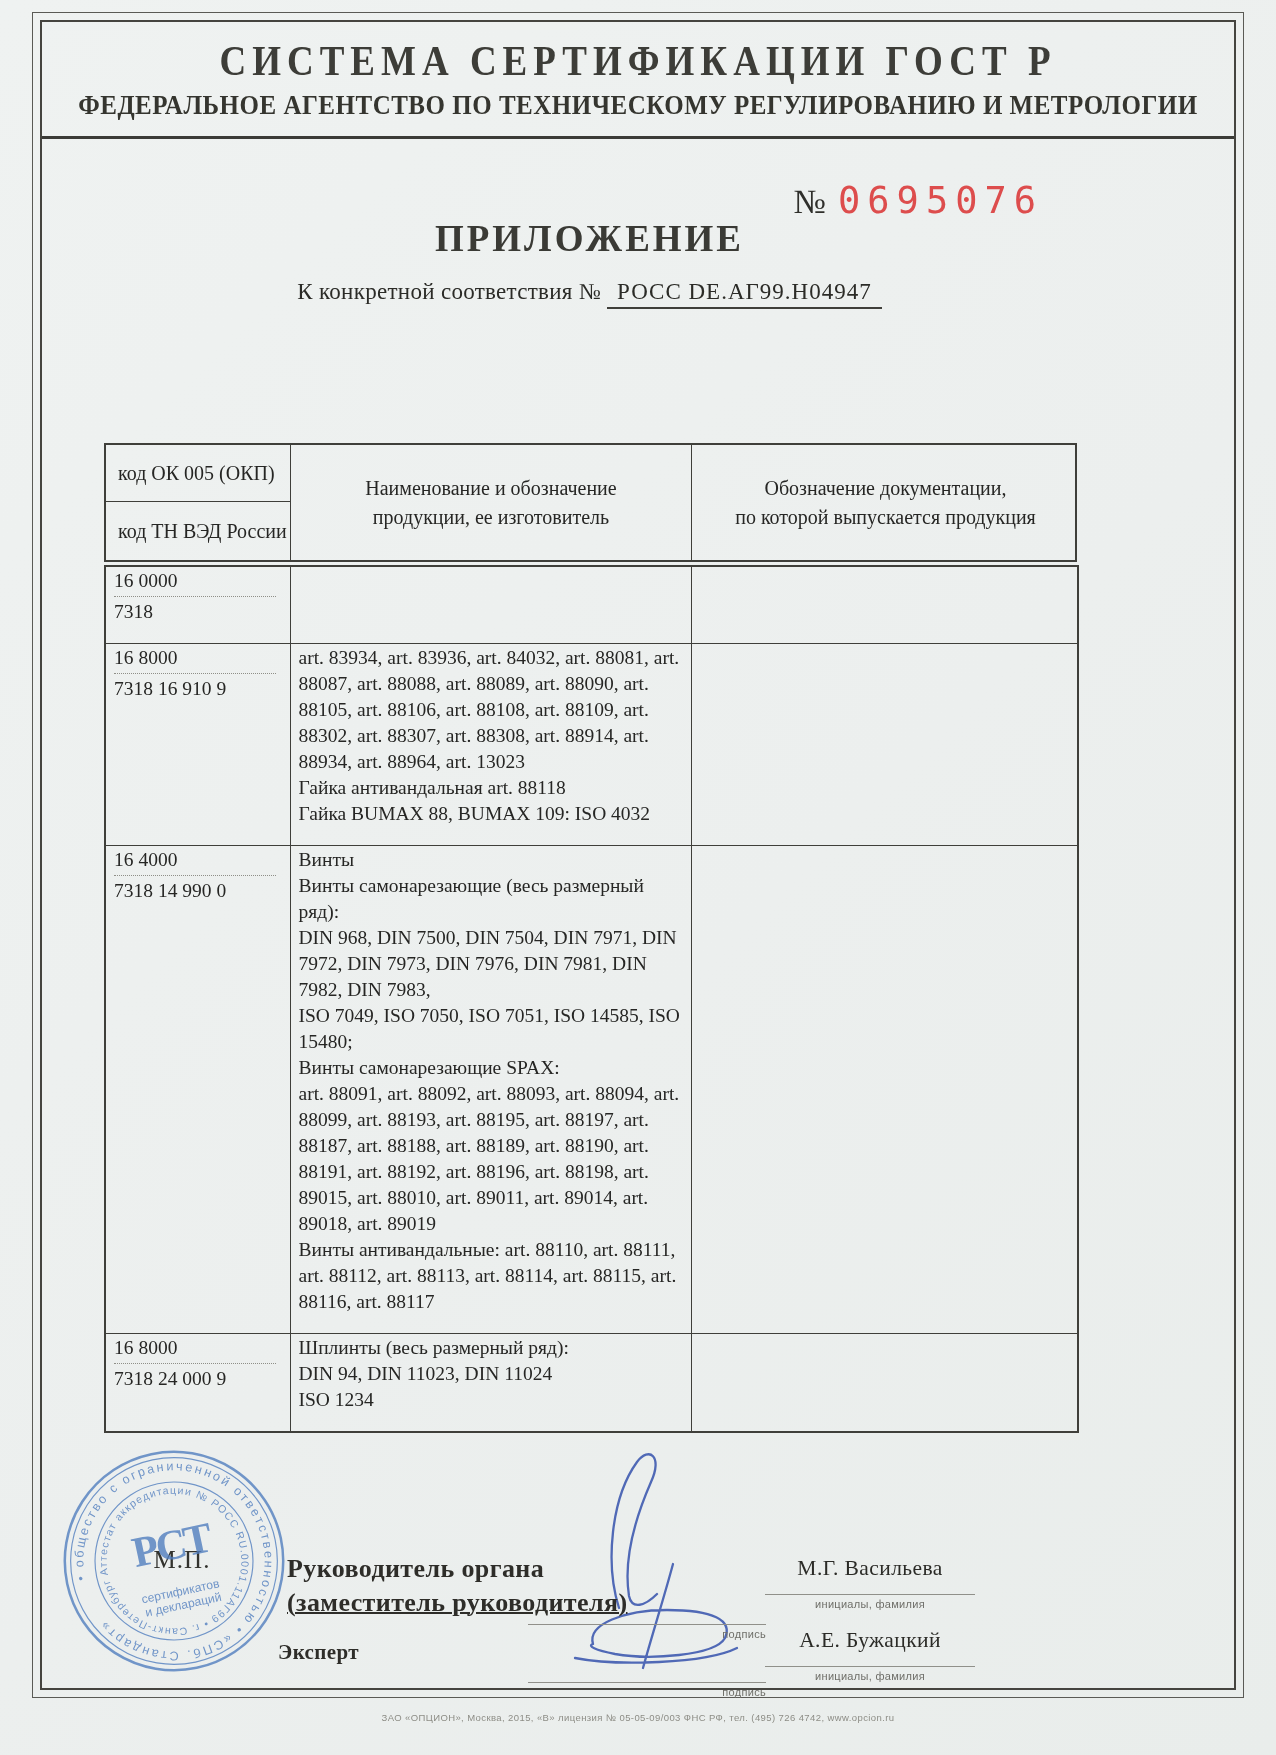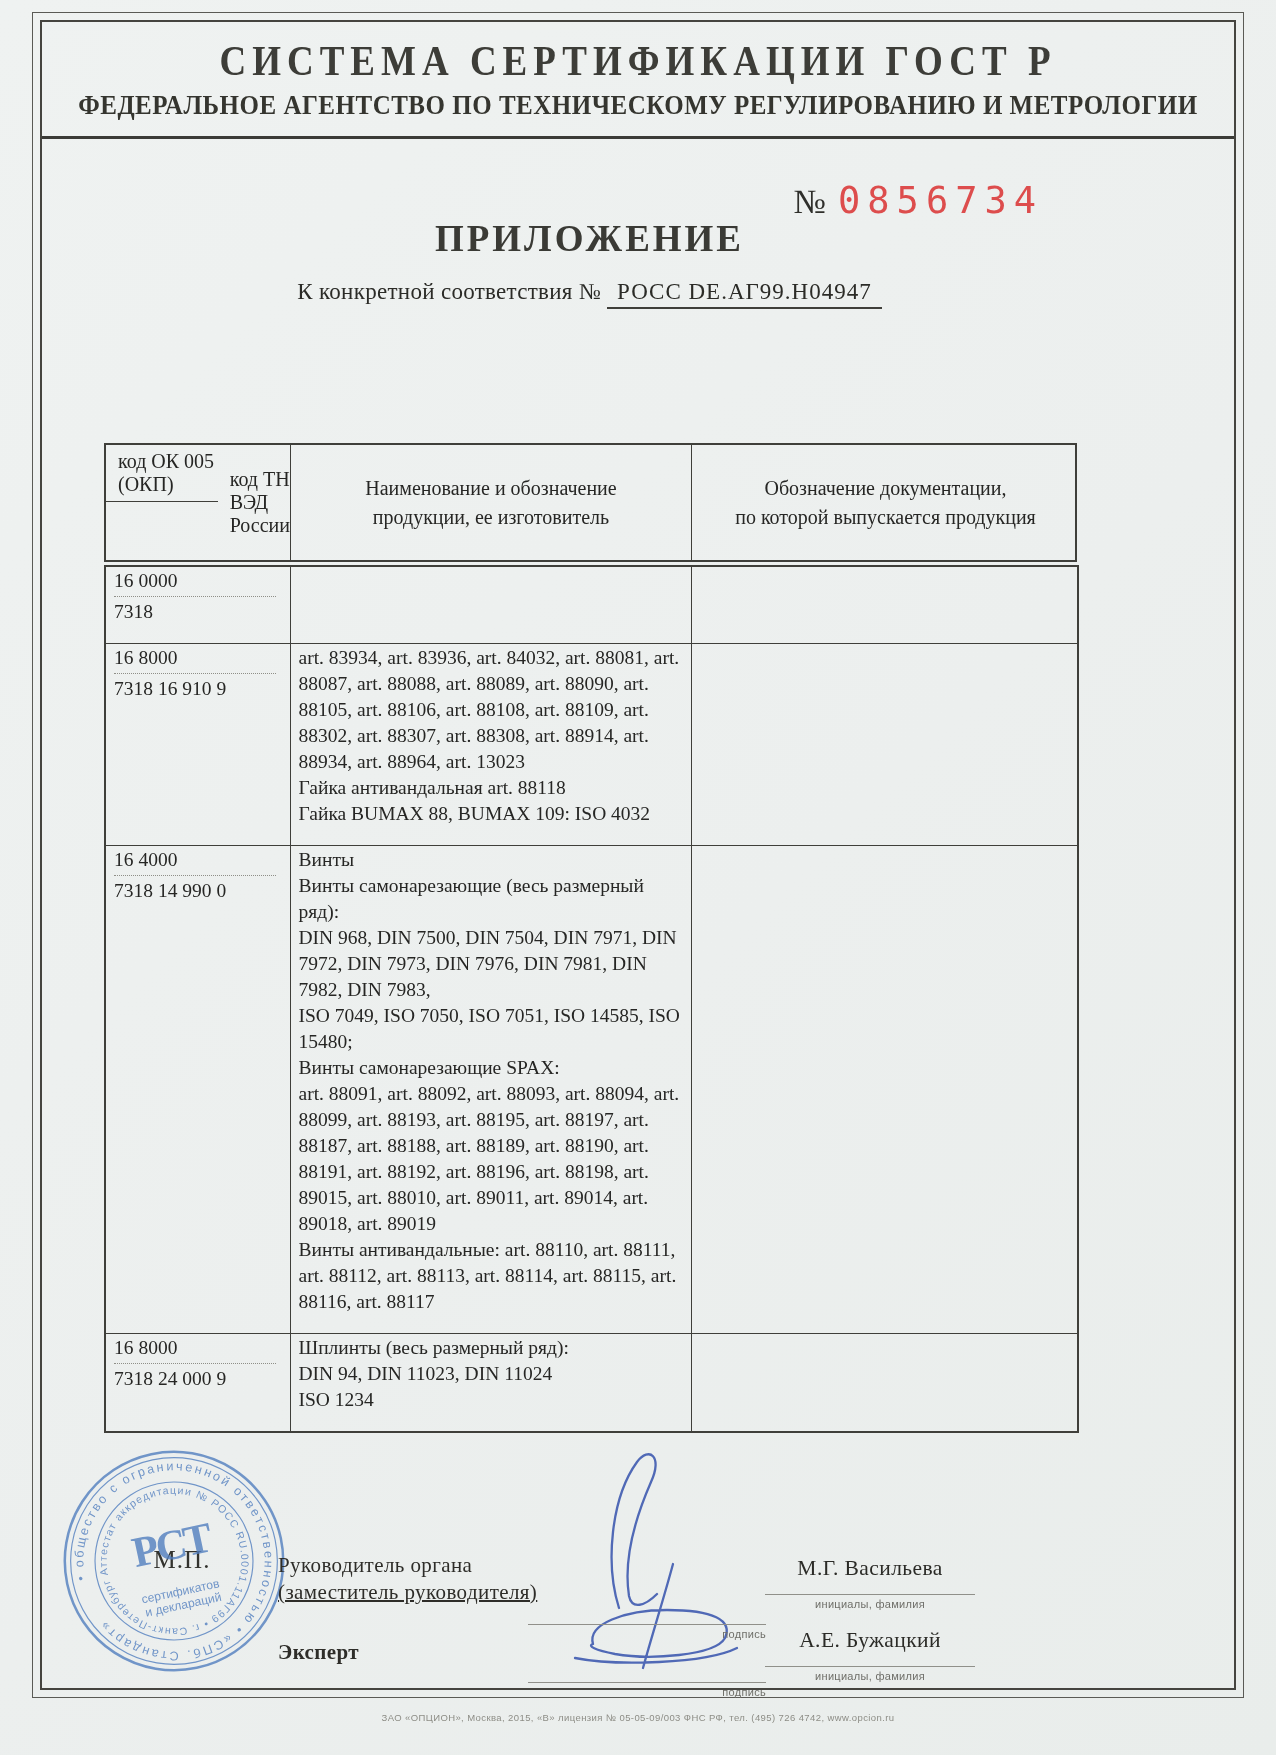--- a/index.html
+++ b/index.html
@@ -61,21 +61,21 @@
     font-size:22.5px;font-weight:700;line-height:1.62;color:#302f2b;
     white-space:pre-line;
   }
   
   .table-block{position:absolute;top:288px;left:2px;width:973px;}
   .thead-box{
     display:grid;grid-template-columns:185px 401px 387px;
     border:2px solid #3f3f3a;height:119px;box-sizing:border-box;
     margin-bottom:3px;font-size:20px;
   }
-  .th-codes{border-right:1.5px solid #3f3f3a;display:flex;}
+  .th-codes{border-right:1.5px solid #3f3f3a;display:flex;flex-direction:column;}
   .th-codes .th-top{
     height:57px;display:flex;align-items:center;padding-left:12px;
     border-bottom:1.5px solid #3f3f3a;box-sizing:border-box;
   }
   .th-codes .th-bottom{flex:1;display:flex;align-items:center;padding-left:12px;}
   .th-center{
     display:flex;align-items:center;justify-content:center;text-align:center;
     white-space:pre-line;line-height:1.45;padding:0 10px;
   }
   .th-name{border-right:1.5px solid #3f3f3a;}
@@ -93,22 +93,22 @@
   td.product-cell{white-space:pre-line;}
   
   .mp-mark{
     position:absolute;left:146px;top:1546px;width:72px;text-align:center;
     font-size:25px;letter-spacing:1px;color:#33332e;
   }
   .stamp-svg{position:absolute;left:57px;top:1444px;width:234px;height:234px;}
   .sig-stroke-1{position:absolute;left:585px;top:1446px;width:120px;height:170px;}
   .sig-stroke-2{position:absolute;left:553px;top:1560px;width:204px;height:120px;}
   .role-1{
-    position:absolute;left:278px;top:1552px;
-    font-size:21px;font-weight:400;letter-spacing:0.4px;color:#2e2d29;line-height:1.3;
+    position:absolute;left:287px;top:1552px;
+    font-size:26px;font-weight:700;letter-spacing:0.4px;color:#2e2d29;line-height:1.3;
   }
   .role-1 .role-sub{text-decoration:underline;text-decoration-thickness:2px;}
   .role-2{
     position:absolute;left:278px;top:1640px;
     font-size:21px;font-weight:700;letter-spacing:0.4px;color:#2e2d29;
   }
   .sig-line{position:absolute;width:238px;border-top:1.5px solid #90908a;text-align:right;margin-top:12px;}
   .sig-line-1{left:528px;top:1612px;}
   .sig-line-2{left:528px;top:1670px;}
   .sig-caption,.name-caption{
@@ -136,21 +136,21 @@
     <div class="frame-inner">
 
       <div class="header-band">
         <div class="system-title">СИСТЕМА СЕРТИФИКАЦИИ ГОСТ Р</div>
         <div class="agency-title">ФЕДЕРАЛЬНОЕ АГЕНТСТВО ПО ТЕХНИЧЕСКОМУ РЕГУЛИРОВАНИЮ И МЕТРОЛОГИИ</div>
       </div>
 
       <div class="content">
 
         <div class="doc-number">
-          <span class="num-label">№</span><span class="num-value">0856734</span>
+          <span class="num-label">№</span><span class="num-value">0695076</span>
         </div>
 
         <div class="doc-title">ПРИЛОЖЕНИЕ</div>
 
         <div class="cert-line">
           <span>К конкретной соответствия №</span>
           <span class="cert-number">РОСС DE.АГ99.Н04947</span>
         </div>
 
 

